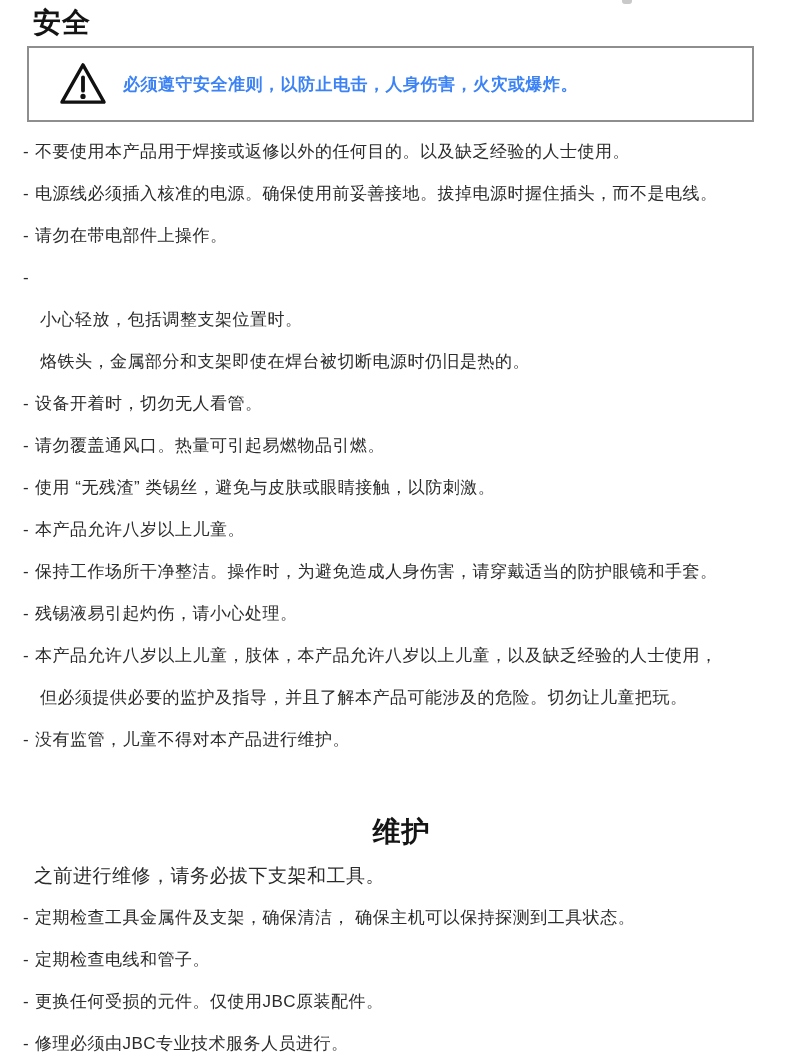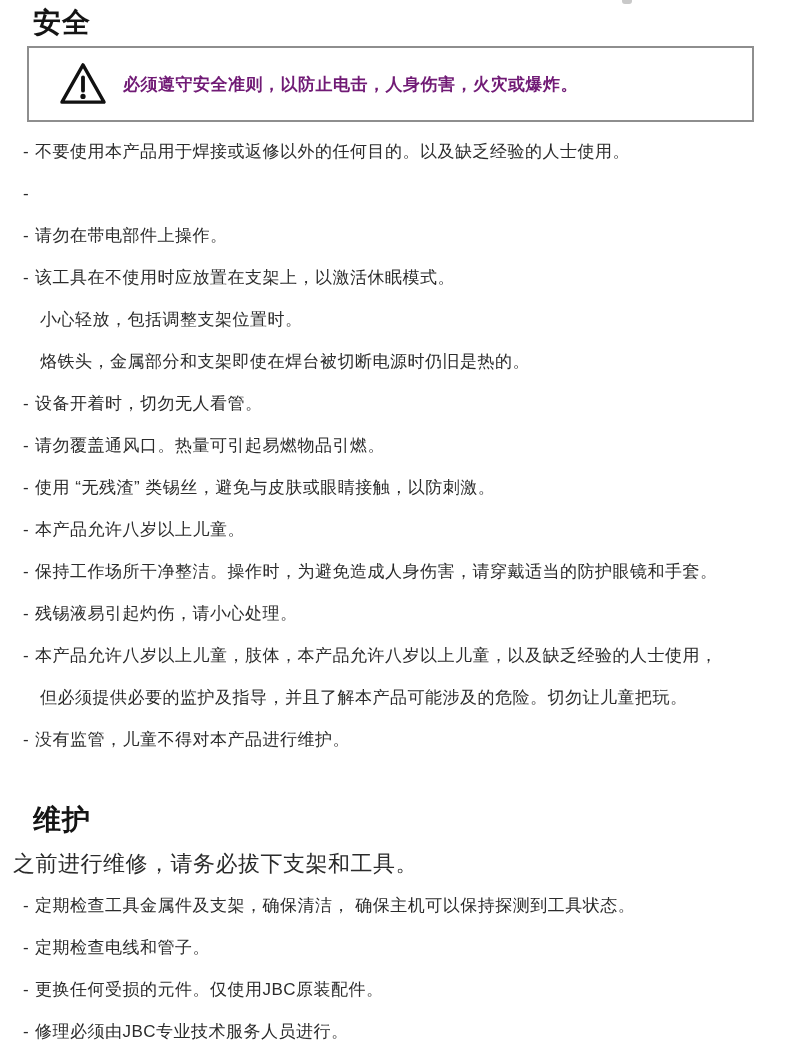--- a/index.html
+++ b/index.html
@@ -28,21 +28,21 @@
   h1.section-title {
     margin: 0;
     margin-left: 33px;
     font-size: 28px;
     line-height: 34px;
     font-weight: bold;
     color: #141414;
     letter-spacing: 1px;
   }
   #safety-title { margin-top: 6px; }
-  #maintenance-title { margin-top: 42px; }
+  #maintenance-title { margin-top: 54px; text-align: center; }
 
   .warnbox {
     box-sizing: border-box;
     margin-left: 27px;
     margin-top: 6px;
     width: 727px;
     height: 76px;
     border: 2px solid #8e8e8e;
     display: flex;
     align-items: center;
@@ -55,21 +55,21 @@
     width: 48px;
     height: 44px;
     display: flex;
     align-items: center;
     justify-content: center;
   }
   .warnbox p {
     margin: 0;
     font-size: 17px;
     font-weight: bold;
-    color: #701a75;
+    color: #3b82f6;
     letter-spacing: 0.5px;
     white-space: nowrap;
   }
 
   .list {
     margin-left: 23px;
   }
   #safety-list { margin-top: 9px; }
   #maintenance-list { margin-top: 0; }
 
@@ -83,22 +83,22 @@
     white-space: nowrap;
     color: #2b2b2b;
   }
   .line .dash {
     flex: 0 0 12px;
     width: 12px;
   }
   .line.cont { padding-left: 17px; }
 
   .intro-line {
-    margin: 6px 0 0 13px;
-    font-size: 22px;
+    margin: 6px 0 0 34px;
+    font-size: 19px;
     line-height: 42px;
     height: 42px;
     letter-spacing: 0.5px;
     white-space: nowrap;
     color: #2b2b2b;
   }
 </style>
 </head>
 <body>
 
@@ -119,28 +119,28 @@
     <p>必须遵守安全准则，以防止电击，人身伤害，火灾或爆炸。</p>
   </div>
 
   <div class="list" id="safety-list">
       <div class="line">
         <span class="dash">-</span>
         <span class="txt">不要使用本产品用于焊接或返修以外的任何目的。以及缺乏经验的人士使用。</span>
       </div>
       <div class="line">
         <span class="dash">-</span>
+        <span class="txt">电源线必须插入核准的电源。确保使用前妥善接地。拔掉电源时握住插头，而不是电线。</span>
       </div>
       <div class="line">
         <span class="dash">-</span>
         <span class="txt">请勿在带电部件上操作。</span>
       </div>
       <div class="line">
         <span class="dash">-</span>
-        <span class="txt">该工具在不使用时应放置在支架上，以激活休眠模式。</span>
       </div>
       <div class="line cont">
         <span class="txt">小心轻放，包括调整支架位置时。</span>
       </div>
       <div class="line cont">
         <span class="txt">烙铁头，金属部分和支架即使在焊台被切断电源时仍旧是热的。</span>
       </div>
       <div class="line">
         <span class="dash">-</span>
         <span class="txt">设备开着时，切勿无人看管。</span>

